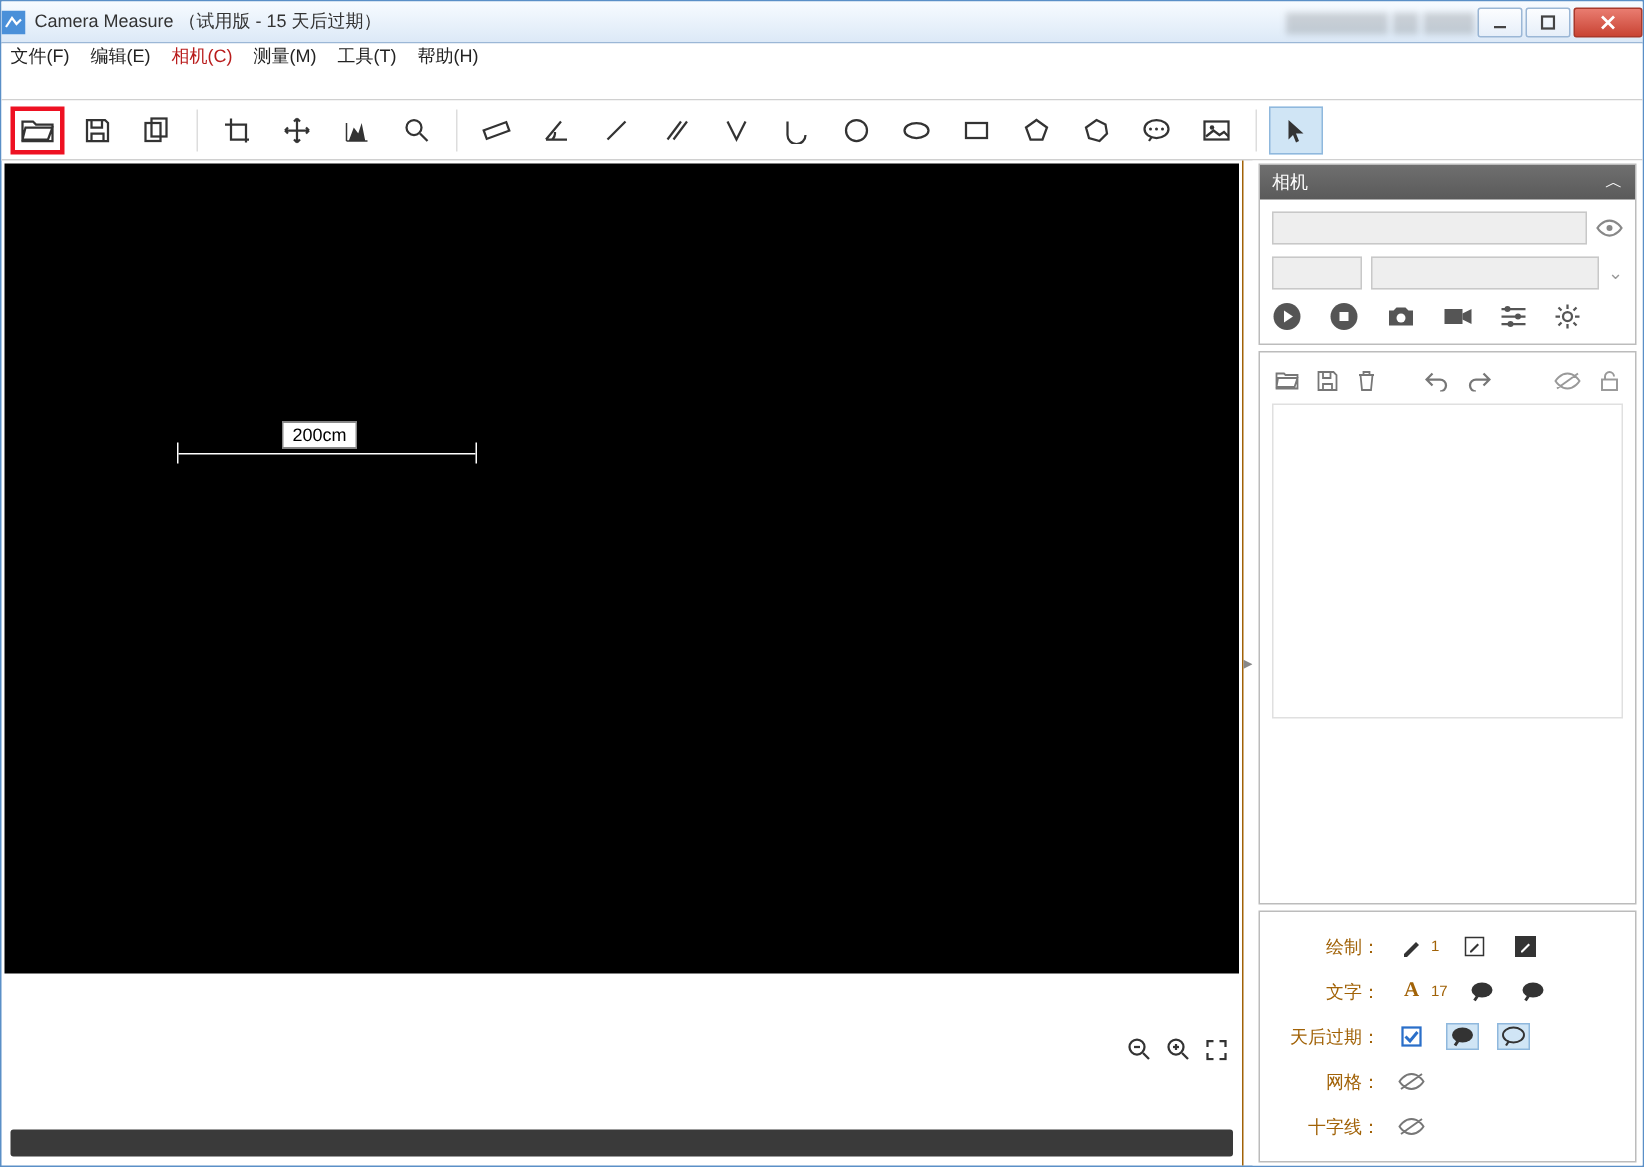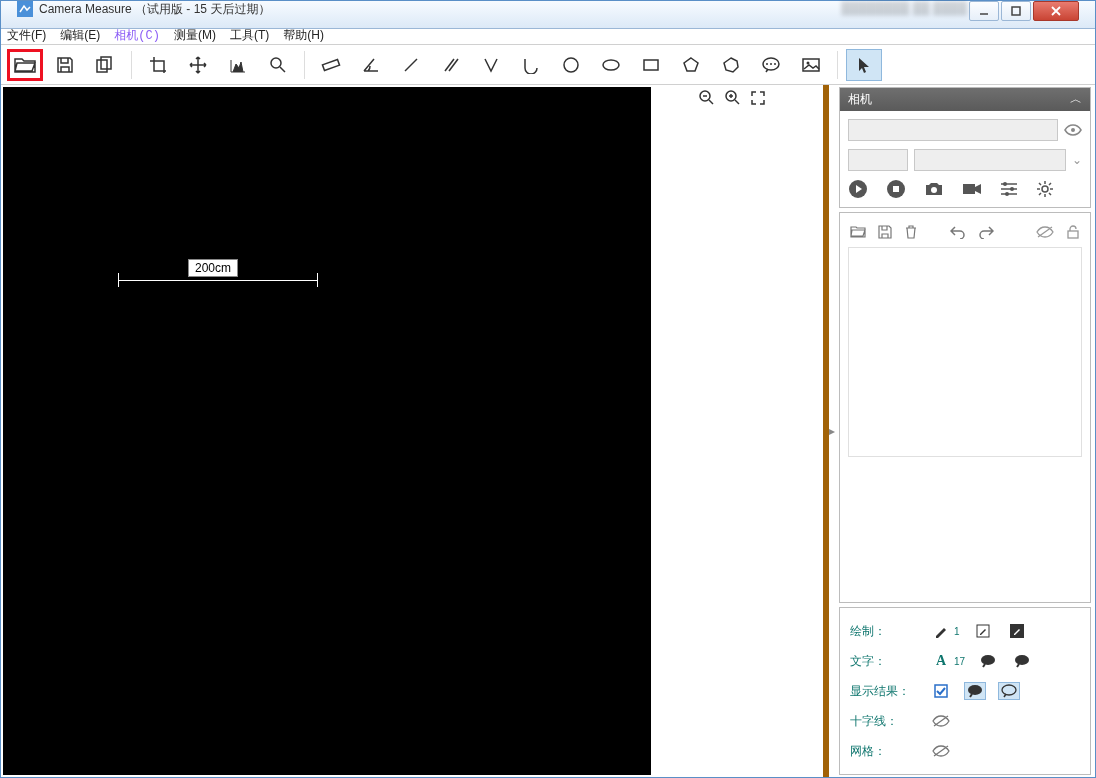--- a/index.html
+++ b/index.html
@@ -1,52 +1,52 @@
 <!DOCTYPE html>
 <html><head>
 <meta charset="utf-8">
 <style>
 * { box-sizing: border-box; margin: 0; padding: 0; }
 body { font-family: "Microsoft YaHei", sans-serif; font-size: 12px; background: #fff; overflow: hidden; }
 .window { width: 1096px; height: 778px; border: 1px solid #5a8fc7; display: flex; flex-direction: column; background: #fff; }
-.titlebar { height: 28px; background: linear-gradient(#f7fbff,#dce9f7); display: flex; align-items: flex-start; padding: 0 16px; border-bottom: 1px solid #9bb7d6; }
+.titlebar { height: 28px; background: linear-gradient(#f7fbff,#dce9f7); display: flex; align-items: center; padding: 0 0; border-bottom: 1px solid #9bb7d6; }
 .titlebar .app-icon { width: 16px; height: 16px; margin-right: 6px; }
 .titlebar .title { flex: 1; color: #333; font-size: 12px; }
 .titlebar .blur { color: rgba(0,0,0,0.15); filter: blur(2px); margin-left: 20px; }
 .win-btns { display: flex; }
 .win-btn { width: 30px; height: 20px; margin-left: 2px; display: flex; align-items: center; justify-content: center; border: 1px solid #9bb7d6; border-radius: 2px; background: linear-gradient(#fcfdff,#e6eff9); }
 .win-btn.close { background: linear-gradient(#e97c70,#c94434); color: #fff; border-color: #a8382b; width: 46px; }
-.menubar { height: 16px; display: flex; align-items: flex-end; padding: 0 6px; border-bottom: 1px solid #d0d0d0; background: #fff; }
+.menubar { height: 38px; display: flex; align-items: flex-start; padding: 0 6px; border-bottom: 1px solid #d0d0d0; background: #fff; }
 .menubar span { margin-right: 14px; color: #222; }
-.menubar span.disabled { color: #8b5cf6; font-family: Liberation Mono, monospace; }
+.menubar span.disabled { color: #b91c1c; }
 .toolbar { height: 40px; display: flex; align-items: center; padding: 0 6px; background: #fff; border-bottom: 1px solid #d0d0d0; gap: 4px; }
 .tbtn { width: 36px; height: 32px; display: flex; align-items: center; justify-content: center; color: #333; }
 .tbtn.sel { background: #d0e5f5; border: 1px solid #8fb8dd; }
 .tbtn.highlight { border: 3px solid #e12; }
 .tsep { width: 1px; height: 28px; background: #ddd; margin: 0 4px; }
 .body { flex: 1; display: flex; min-height: 0; }
-.canvas-col { flex: 1; display: flex; flex-direction: row; min-width: 0; border-right: 6px solid #a16207; gap: 36px; }
+.canvas-col { flex: 1; display: flex; flex-direction: column; min-width: 0; border-right: 1px solid #a16207; gap: 36px; }
 .canvas-wrap { flex: 1; background: #000; position: relative; margin: 2px; }
 .measure-line { position: absolute; top: 186px; left: 115px; width: 200px; height: 14px; border-left: 1px solid #fff; border-right: 1px solid #fff; }
 .measure-line::after { content:""; position:absolute; left:0; right:0; top:7px; height:1px; background:#fff; }
 .measure-label { position: absolute; top: 172px; left: 185px; background:#fff; padding:1px 6px; border:1px solid #888; font-size:12px; }
 .canvas-tools { height: 26px; display:flex; justify-content:flex-end; align-items:center; gap:10px; padding:0 10px; }
 .hscroll { height: 18px; background:#3a3a3a; margin:4px 6px 6px; border-radius:2px; }
 .sidebar { width: 260px; display:flex; flex-direction:column; background:#fff; }
 .panel { border:1px solid #bcbcbc; margin:2px 4px; display:flex; flex-direction:column; }
 .panel-hd { background: linear-gradient(#6f6f6f,#5a5a5a); color:#fff; padding:3px 8px; display:flex; justify-content:space-between; align-items:center; font-size:12px; }
 .panel-body { padding:8px; }
 .cam-row { display:flex; align-items:center; gap:6px; margin-bottom:8px; }
 .cam-select { flex:1; height:22px; background:#eee; border:1px solid #c8c8c8; }
 .cam-select.sm { flex:0 0 60px; }
 .cam-icons { display:flex; gap:18px; align-items:center; color:#444; }
 .meas-tools { display:flex; gap:12px; align-items:center; color:#666; padding:4px 2px 8px; }
 .meas-tools .spacer { flex:1; }
 .meas-list { height: 210px; background:#fff; border:1px solid #e0e0e0; }
-.gs-row { display:flex; align-items:center; padding:6px 2px; gap:10px; color:#0f766e; }
+.gs-row { display:flex; align-items:center; padding:6px 2px; gap:10px; color:#a16207;text-align:right; }
 .gs-label { width:70px; }
 .gs-ctrl { display:flex; gap:12px; align-items:center; }
 .chip { width:22px; height:18px; display:flex; align-items:center; justify-content:center; border:1px solid transparent; }
 .chip.active { background:#d0e5f5; border-color:#8fb8dd; }
 svg { display:block; }
 .splitter { width:6px; display:flex; align-items:center; justify-content:center; color:#888; cursor:col-resize; }
 </style>
 </head>
 <body>
 
@@ -391,21 +391,21 @@
                 </span>
               <span class="chip">
                   <svg width="16" height="14" viewBox="0 0 16 14">
                     <ellipse cx="8" cy="6" rx="7" ry="5" fill="#333"></ellipse>
                     <path d="M5 10l-2 3" stroke="#333" stroke-width="2"></path>
                   </svg>
                 </span>
             </div>
           </div>
           <div class="gs-row">
-            <span class="gs-label">显示结果：</span>
+            <span class="gs-label">天后过期：</span>
             <div class="gs-ctrl">
               <span class="chip">
                   <svg width="14" height="14" viewBox="0 0 14 14">
                     <rect x="1" y="1" width="12" height="12" fill="none" stroke="#2a6fc9" stroke-width="1.5"></rect>
                     <path d="M3 7l3 3 5-6" fill="none" stroke="#2a6fc9" stroke-width="2"></path>
                   </svg>
                 </span>
               <span class="chip active">
                   <svg width="16" height="14" viewBox="0 0 16 14">
                     <ellipse cx="8" cy="6" rx="7" ry="5" fill="#333"></ellipse>
@@ -414,31 +414,31 @@
                 </span>
               <span class="chip active">
                   <svg width="16" height="14" viewBox="0 0 16 14">
                     <ellipse cx="8" cy="6" rx="7" ry="5" fill="none" stroke="#333" stroke-width="1.3"></ellipse>
                     <path d="M5 10l-2 3" stroke="#333" stroke-width="1.5"></path>
                   </svg>
                 </span>
             </div>
           </div>
           <div class="gs-row">
-            <span class="gs-label">十字线：</span>
+            <span class="gs-label">网格：</span>
             <div class="gs-ctrl">
               <span class="chip">
                   <svg width="18" height="14" viewBox="0 0 18 14">
                     <path d="M1 7s3-5 8-5 8 5 8 5-3 5-8 5-8-5-8-5z M2 12L16 2" fill="none" stroke="#777" stroke-width="1.3"></path>
                   </svg>
                 </span>
             </div>
           </div>
           <div class="gs-row">
-            <span class="gs-label">网格：</span>
+            <span class="gs-label">十字线：</span>
             <div class="gs-ctrl">
               <span class="chip">
                   <svg width="18" height="14" viewBox="0 0 18 14">
                     <path d="M1 7s3-5 8-5 8 5 8 5-3 5-8 5-8-5-8-5z M2 12L16 2" fill="none" stroke="#777" stroke-width="1.3"></path>
                   </svg>
                 </span>
             </div>
           </div>
         </div>
       </div>

